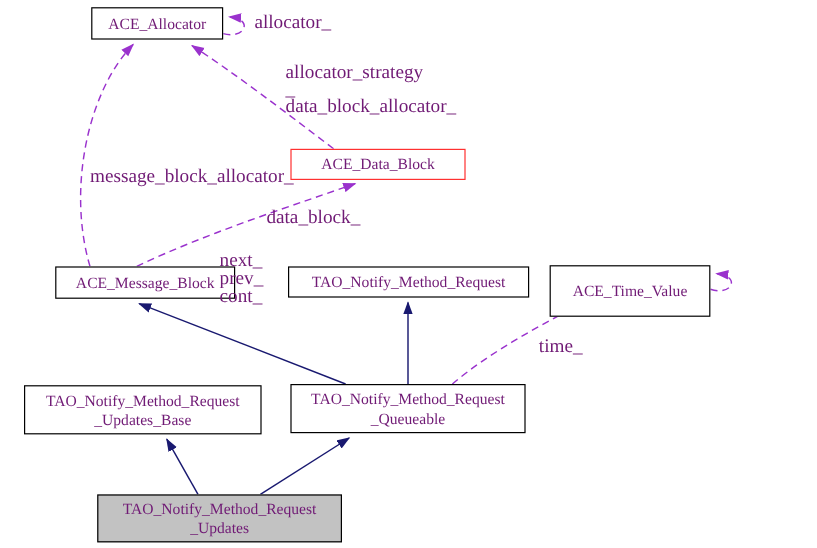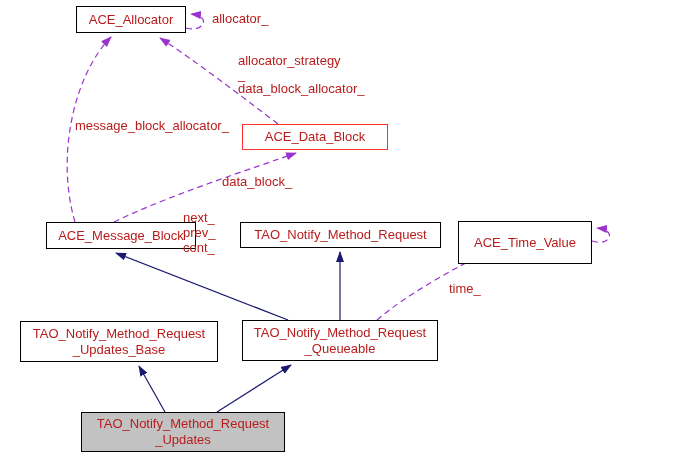--- a/index.html
+++ b/index.html
@@ -1,37 +1,37 @@
 <!DOCTYPE html>
 <html style="--background: #ffffff; --node_fill: #ffffff; --node_border: #000000; --highlight_border: #ff3030; --selected_fill: #c2c2c2; --inheritance_color: #191970; --usage_color: #9a32cd;"><head>
 <meta charset="utf-8">
 <style>
   html,body{margin:0;padding:0;background:#ffffff;}
   .canvas{
     position:relative;width:681px;height:457px;background:var(--background,#fff);
-    font-family:Liberation Sans, sans-serif;color:#b91c1c;overflow:hidden;
+    font-family:Liberation Serif, serif;color:#701a75;overflow:hidden;
   }
   .edges{position:absolute;left:0;top:0;width:681px;height:457px;}
   .edge{fill:none;stroke-width:1.2px;}
   .edge.usage{stroke:var(--usage_color,#9a32cd);stroke-dasharray:6 4;}
   .edge.inheritance{stroke:var(--inheritance_color,#191970);}
   .mk-usage{fill:var(--usage_color,#9a32cd);}
   .mk-inh{fill:var(--inheritance_color,#191970);}
   .node{
     position:absolute;box-sizing:border-box;
     background:var(--node_fill,#ffffff);
     border:1px solid var(--node_border,#000000);
     display:flex;align-items:center;justify-content:center;
     font-size:13px;line-height:16px;text-align:center;white-space:pre-line;
     cursor:pointer;
   }
   .node.highlight{border:1.5px solid var(--highlight_border,#ff3030);}
   .node.selected{background:var(--selected_fill,#c2c2c2);cursor:default;}
   .elabel{
-    position:absolute;font-size:13px;line-height:15px;white-space:pre-line;
+    position:absolute;font-size:16px;line-height:15px;white-space:pre-line;
   }
   .elabel.center{text-align:left;}
 </style>
 </head>
 <body>
 
 <div class="canvas">
 
   <svg class="edges" viewBox="0 0 681 457" xmlns="http://www.w3.org/2000/svg">
     <defs>
@@ -75,21 +75,21 @@
 
   <div class="node selected" style="left:81px;top:412px;width:204px;height:40px;">TAO_Notify_Method_Request
 _Updates</div>
 
   <div class="elabel" style="left:212px;top:11px;">allocator_</div>
 
   <div class="elabel center" style="left:238px;top:54px;width:148px;line-height:14px;">allocator_strategy
 _
 data_block_allocator_</div>
 
-  <div class="elabel" style="left:75px;top:118px;">message_block_allocator_</div>
+  <div class="elabel" style="left:75px;top:140px;">message_block_allocator_</div>
 
   <div class="elabel" style="left:222px;top:174px;">data_block_</div>
 
   <div class="elabel" style="left:183px;top:210px;">next_
 prev_
 cont_</div>
 
   <div class="elabel" style="left:449px;top:281px;">time_</div>
 
 

